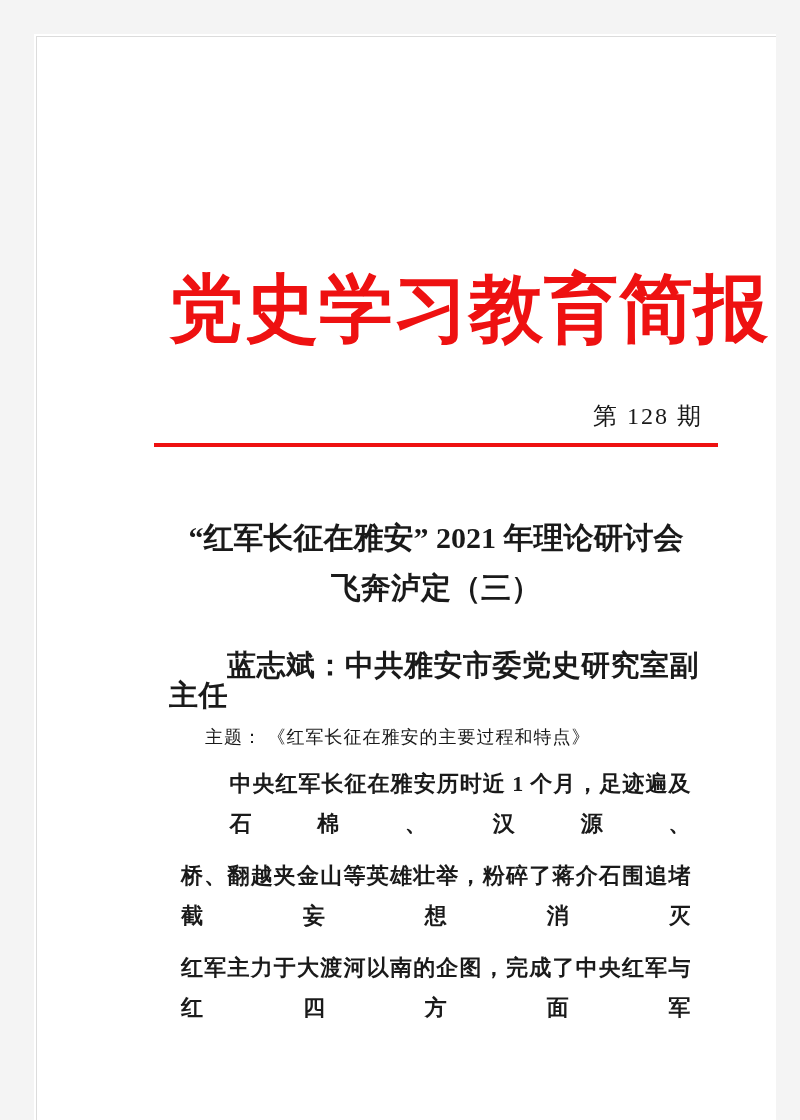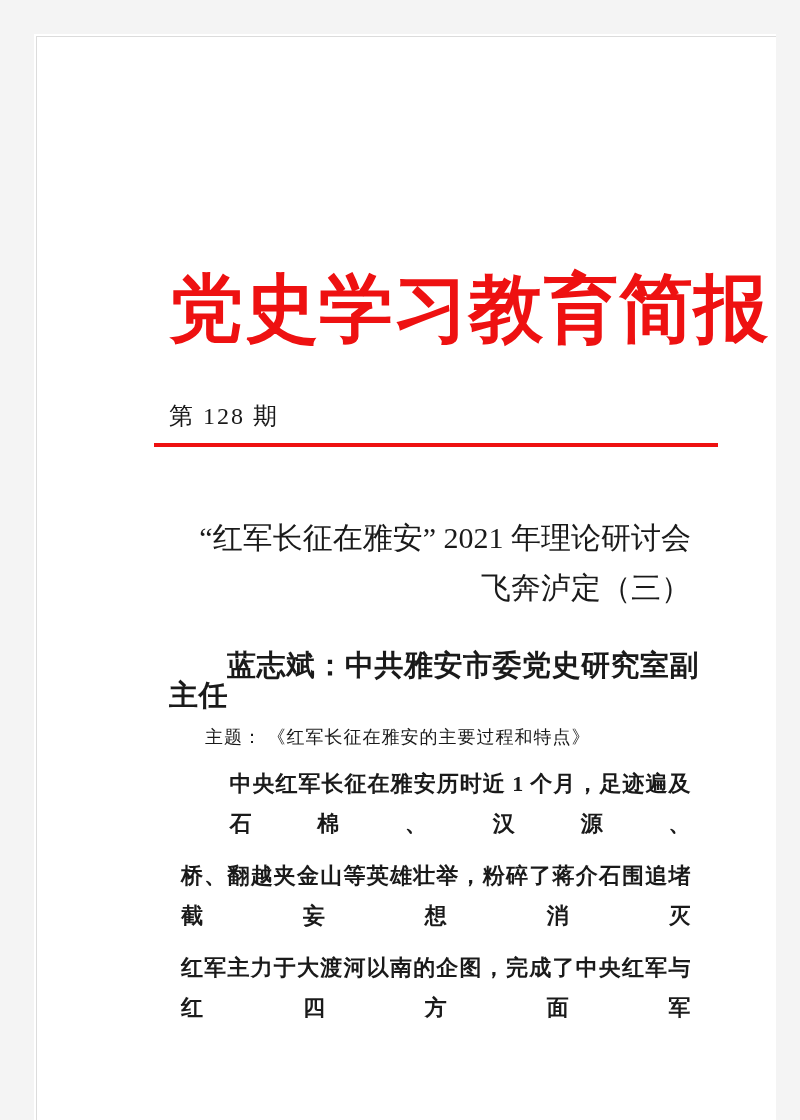--- a/index.html
+++ b/index.html
@@ -24,21 +24,21 @@
     font-weight: bold;
     color: var(--accent);
     text-align: center;
     letter-spacing: 1px;
     white-space: nowrap;
   }
   .issue {
     margin-top: 48px;
     font-size: 24px;
     line-height: 1.2;
-    text-align: left;
+    text-align: right;
     letter-spacing: 2px;
   }
   .issuer-row {
     margin-top: 47px;
     display: flex;
     justify-content: space-between;
     align-items: flex-end;
   }
   .issuer-block {
     width: 334px;
@@ -61,22 +61,22 @@
     margin-left: -3px;
     margin-right: -3px;
     height: 4px;
     background: var(--accent);
     border: none;
   }
   .article-title {
     margin-top: 72px;
     font-size: 30px;
     line-height: 38px;
-    font-weight: normal;
-    text-align: right;
+    font-weight: bold;
+    text-align: center;
     white-space: nowrap;
   }
   .speaker {
     margin-top: 43px;
     font-family: "Liberation Sans", "DejaVu Sans", sans-serif;
     font-weight: bold;
     font-size: 29px;
     line-height: 30px;
     text-indent: 2em;
     letter-spacing: 0.5px;

